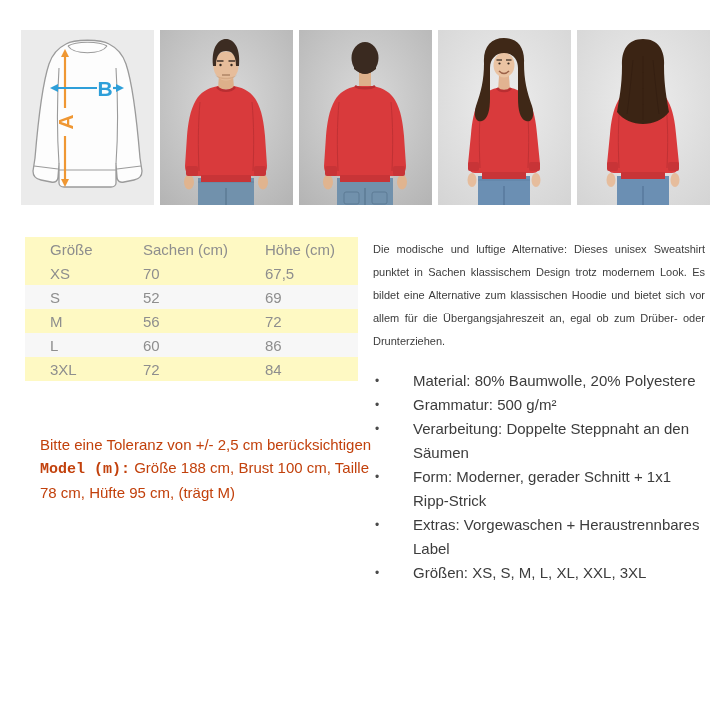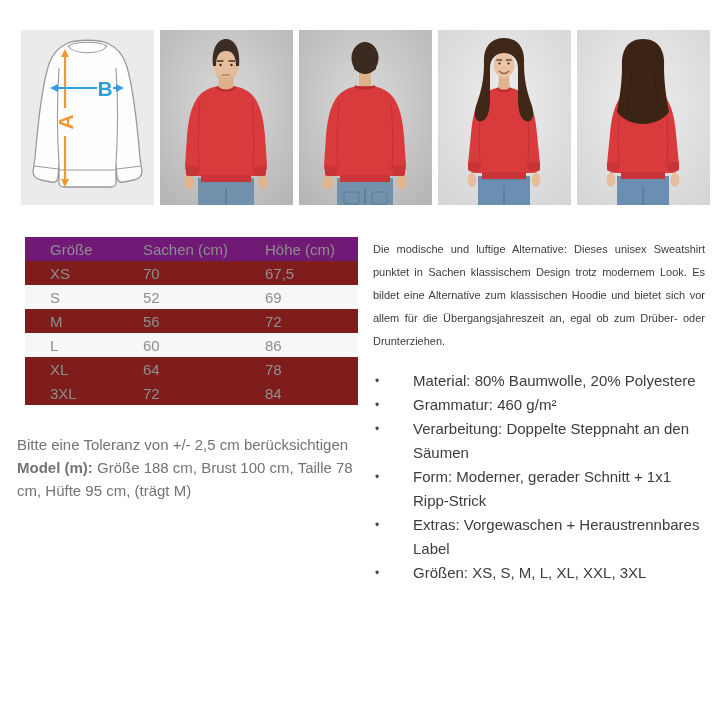--- a/index.html
+++ b/index.html
@@ -13,27 +13,27 @@
   .panel { width:133px; height:175px; flex:none; }
   .panel svg { display:block; width:133px; height:175px; }
   
   .size-table-wrap { position:absolute; left:25px; top:237px; width:333px; }
   table.size-table { width:100%; border-collapse:collapse; table-layout:fixed; font-size:15px; color:#8e8e8e; }
   table.size-table th, table.size-table td { font-weight:400; text-align:left; height:24px; padding:0; vertical-align:middle; }
   table.size-table col.c1 { width:118px; }
   table.size-table col.c2 { width:122px; }
   table.size-table col.c3 { width:93px; }
   table.size-table th:first-child, table.size-table td:first-child { padding-left:25px; }
-  tr.hdr   { background:#701a75; }
-  tr.dark  { background:#7f1d1d; }
+  tr.hdr   { background:#fef9c3; }
+  tr.dark  { background:#fef9c3; }
   tr.light { background:#f7f7f7; }
   
-  .notes { position:absolute; left:17px; top:433px; width:338px; font-size:15px; line-height:23px; color:#737373; }
+  .notes { position:absolute; left:40px; top:433px; width:338px; font-size:15px; line-height:23px; color:#c2410c; }
   .notes .model { margin-bottom:23px; }
-  .notes .model b { font-weight:700; }
+  .notes .model b { font-weight:700;font-family:Liberation Mono, monospace; }
   .tolerance { margin-bottom:0; }
   
   .desc-col { position:absolute; left:373px; top:238px; width:332px; color:#3c3c3c; }
   .desc { font-size:11px; line-height:23px; text-align:justify; }
   .features { margin-top:16px; font-size:15px; line-height:24px; }
   .feat { display:flex; }
   .feat .dot { flex:none; width:16px; padding-left:2px; font-size:12px; line-height:24px; color:#4a4a4a; }
   .feat .ftx { flex:1;margin-left:24px; }
 </style>
 </head>
@@ -230,25 +230,20 @@
         <td>M</td>
         <td>56</td>
         <td>72</td>
       </tr>
       <tr class="light">
         <td>L</td>
         <td>60</td>
         <td>86</td>
       </tr>
       <tr class="dark">
-        <td>XL</td>
-        <td>64</td>
-        <td>78</td>
-      </tr>
-      <tr class="dark">
         <td>3XL</td>
         <td>72</td>
         <td>84</td>
       </tr>
     </tbody>
       </table>
   </div>
 
   <div class="notes">
     <p class="tolerance">Bitte eine Toleranz von +/- 2,5 cm berücksichtigen</p>
@@ -257,21 +252,21 @@
 
   <div class="desc-col">
     <p class="desc">Die modische und luftige Alternative: Dieses unisex Sweatshirt punktet in Sachen klassischem Design trotz modernem Look. Es bildet eine Al­ternative zum klassischen Hoodie und bietet sich vor allem für die Übergangsjahreszeit an, egal ob zum Drüber- oder Drunterziehen.</p>
     <div class="features">
       <div class="feat">
           <span class="dot">•</span>
           <span class="ftx">Material: 80% Baumwolle, 20% Polyestere</span>
         </div>
       <div class="feat">
           <span class="dot">•</span>
-          <span class="ftx">Grammatur: 460 g/m²</span>
+          <span class="ftx">Grammatur: 500 g/m²</span>
         </div>
       <div class="feat">
           <span class="dot">•</span>
           <span class="ftx">Verarbeitung: Doppelte Steppnaht an den Säumen</span>
         </div>
       <div class="feat">
           <span class="dot">•</span>
           <span class="ftx">Form: Moderner, gerader Schnitt + 1x1 Ripp-Strick</span>
         </div>
       <div class="feat">

